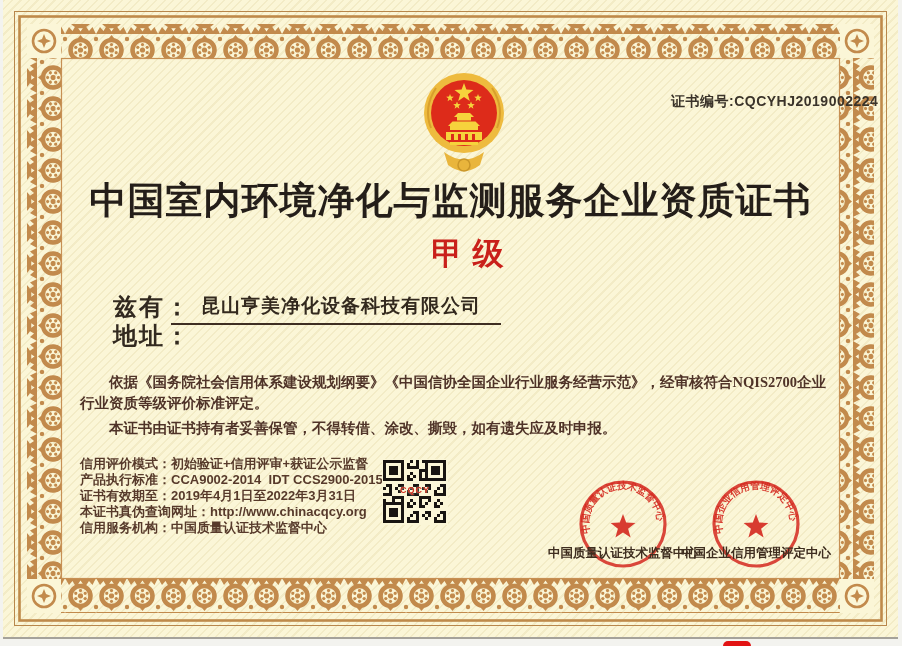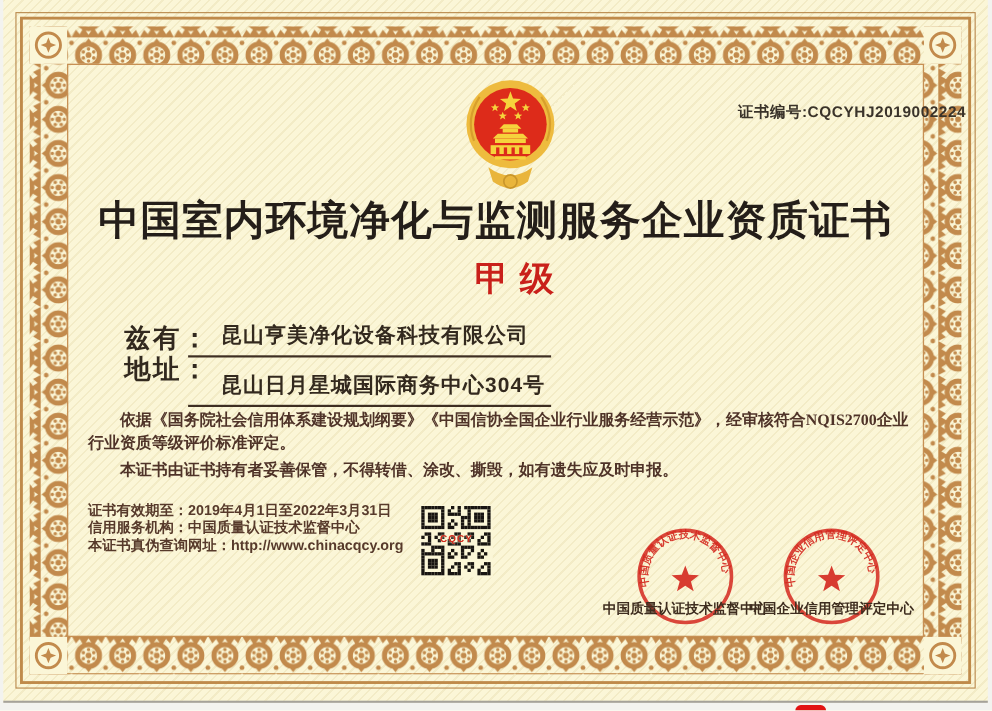--- a/index.html
+++ b/index.html
@@ -145,33 +145,32 @@
     <div class="abs cert-number">证书编号:CQCYHJ2019002224</div>
 
     <div class="abs title">中国室内环境净化与监测服务企业资质证书</div>
     <div class="abs grade">甲级</div>
 
     <div class="abs field-label holder-label">兹有：</div>
     <div class="abs field-value-box holder-box">
       <span class="field-value">昆山亨美净化设备科技有限公司</span>
     </div>
     <div class="abs field-label address-label">地址：</div>
-    <div class="abs field-value-box address-box">
-      <span class="field-value">昆山日月星城国际商务中心304号</span>
-    </div>
 
     <div class="abs body-block">
       <p>依据《国务院社会信用体系建设规划纲要》《中国信协全国企业行业服务经营示范》，经审核符合NQIS2700企业行业资质等级评价标准评定。</p>
       <p>本证书由证书持有者妥善保管，不得转借、涂改、撕毁，如有遗失应及时申报。</p>
     </div>
 
     <div class="abs info-block">
+      <div class="info-line"><span>信用评价模式：</span><span>初始验证+信用评审+获证公示监督</span></div>
+      <div class="info-line"><span>产品执行标准：</span><span>CCA9002-2014  IDT CCS2900-2015</span></div>
       <div class="info-line"><span>证书有效期至：</span><span>2019年4月1日至2022年3月31日</span></div>
+      <div class="info-line"><span>本证书真伪查询网址：</span><span class="url">http://www.chinacqcy.org</span></div>
       <div class="info-line"><span>信用服务机构：</span><span>中国质量认证技术监督中心</span></div>
-      <div class="info-line"><span>本证书真伪查询网址：</span><span class="url">http://www.chinacqcy.org</span></div>
     </div>
 
     <div class="abs qr">
       <div class="grid">
           <i style="left:0px;top:0px"></i>
           <i style="left:3px;top:0px"></i>
           <i style="left:6px;top:0px"></i>
           <i style="left:9px;top:0px"></i>
           <i style="left:12px;top:0px"></i>
           <i style="left:15px;top:0px"></i>

